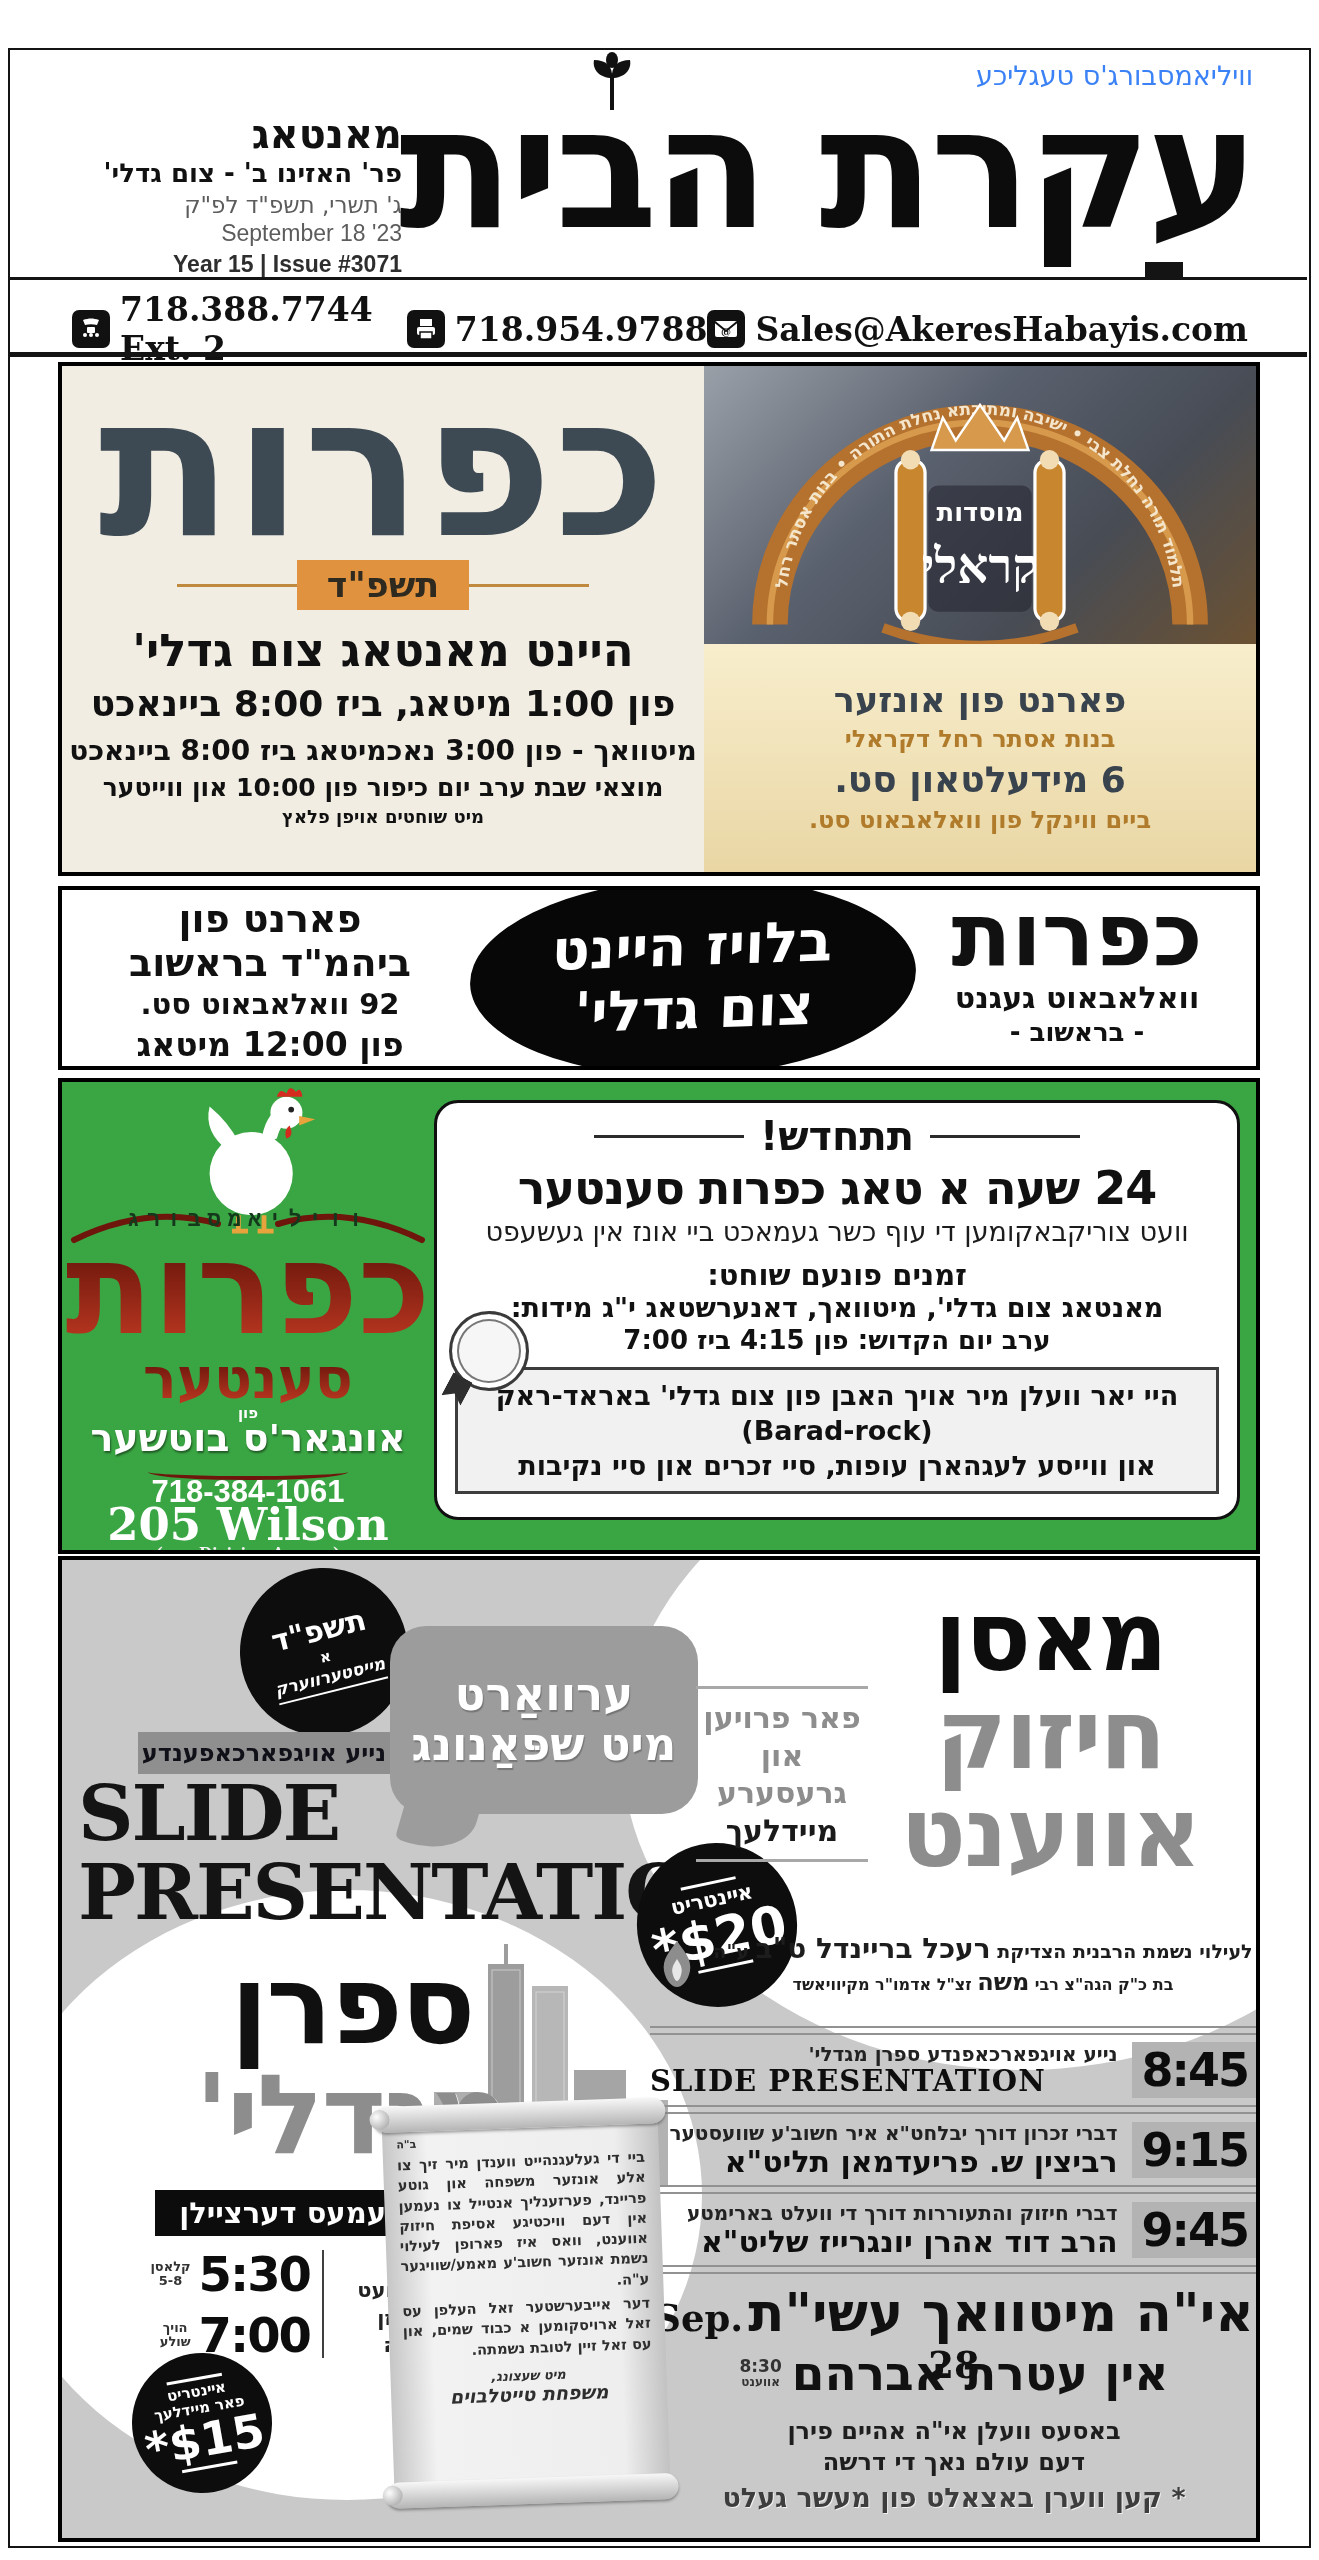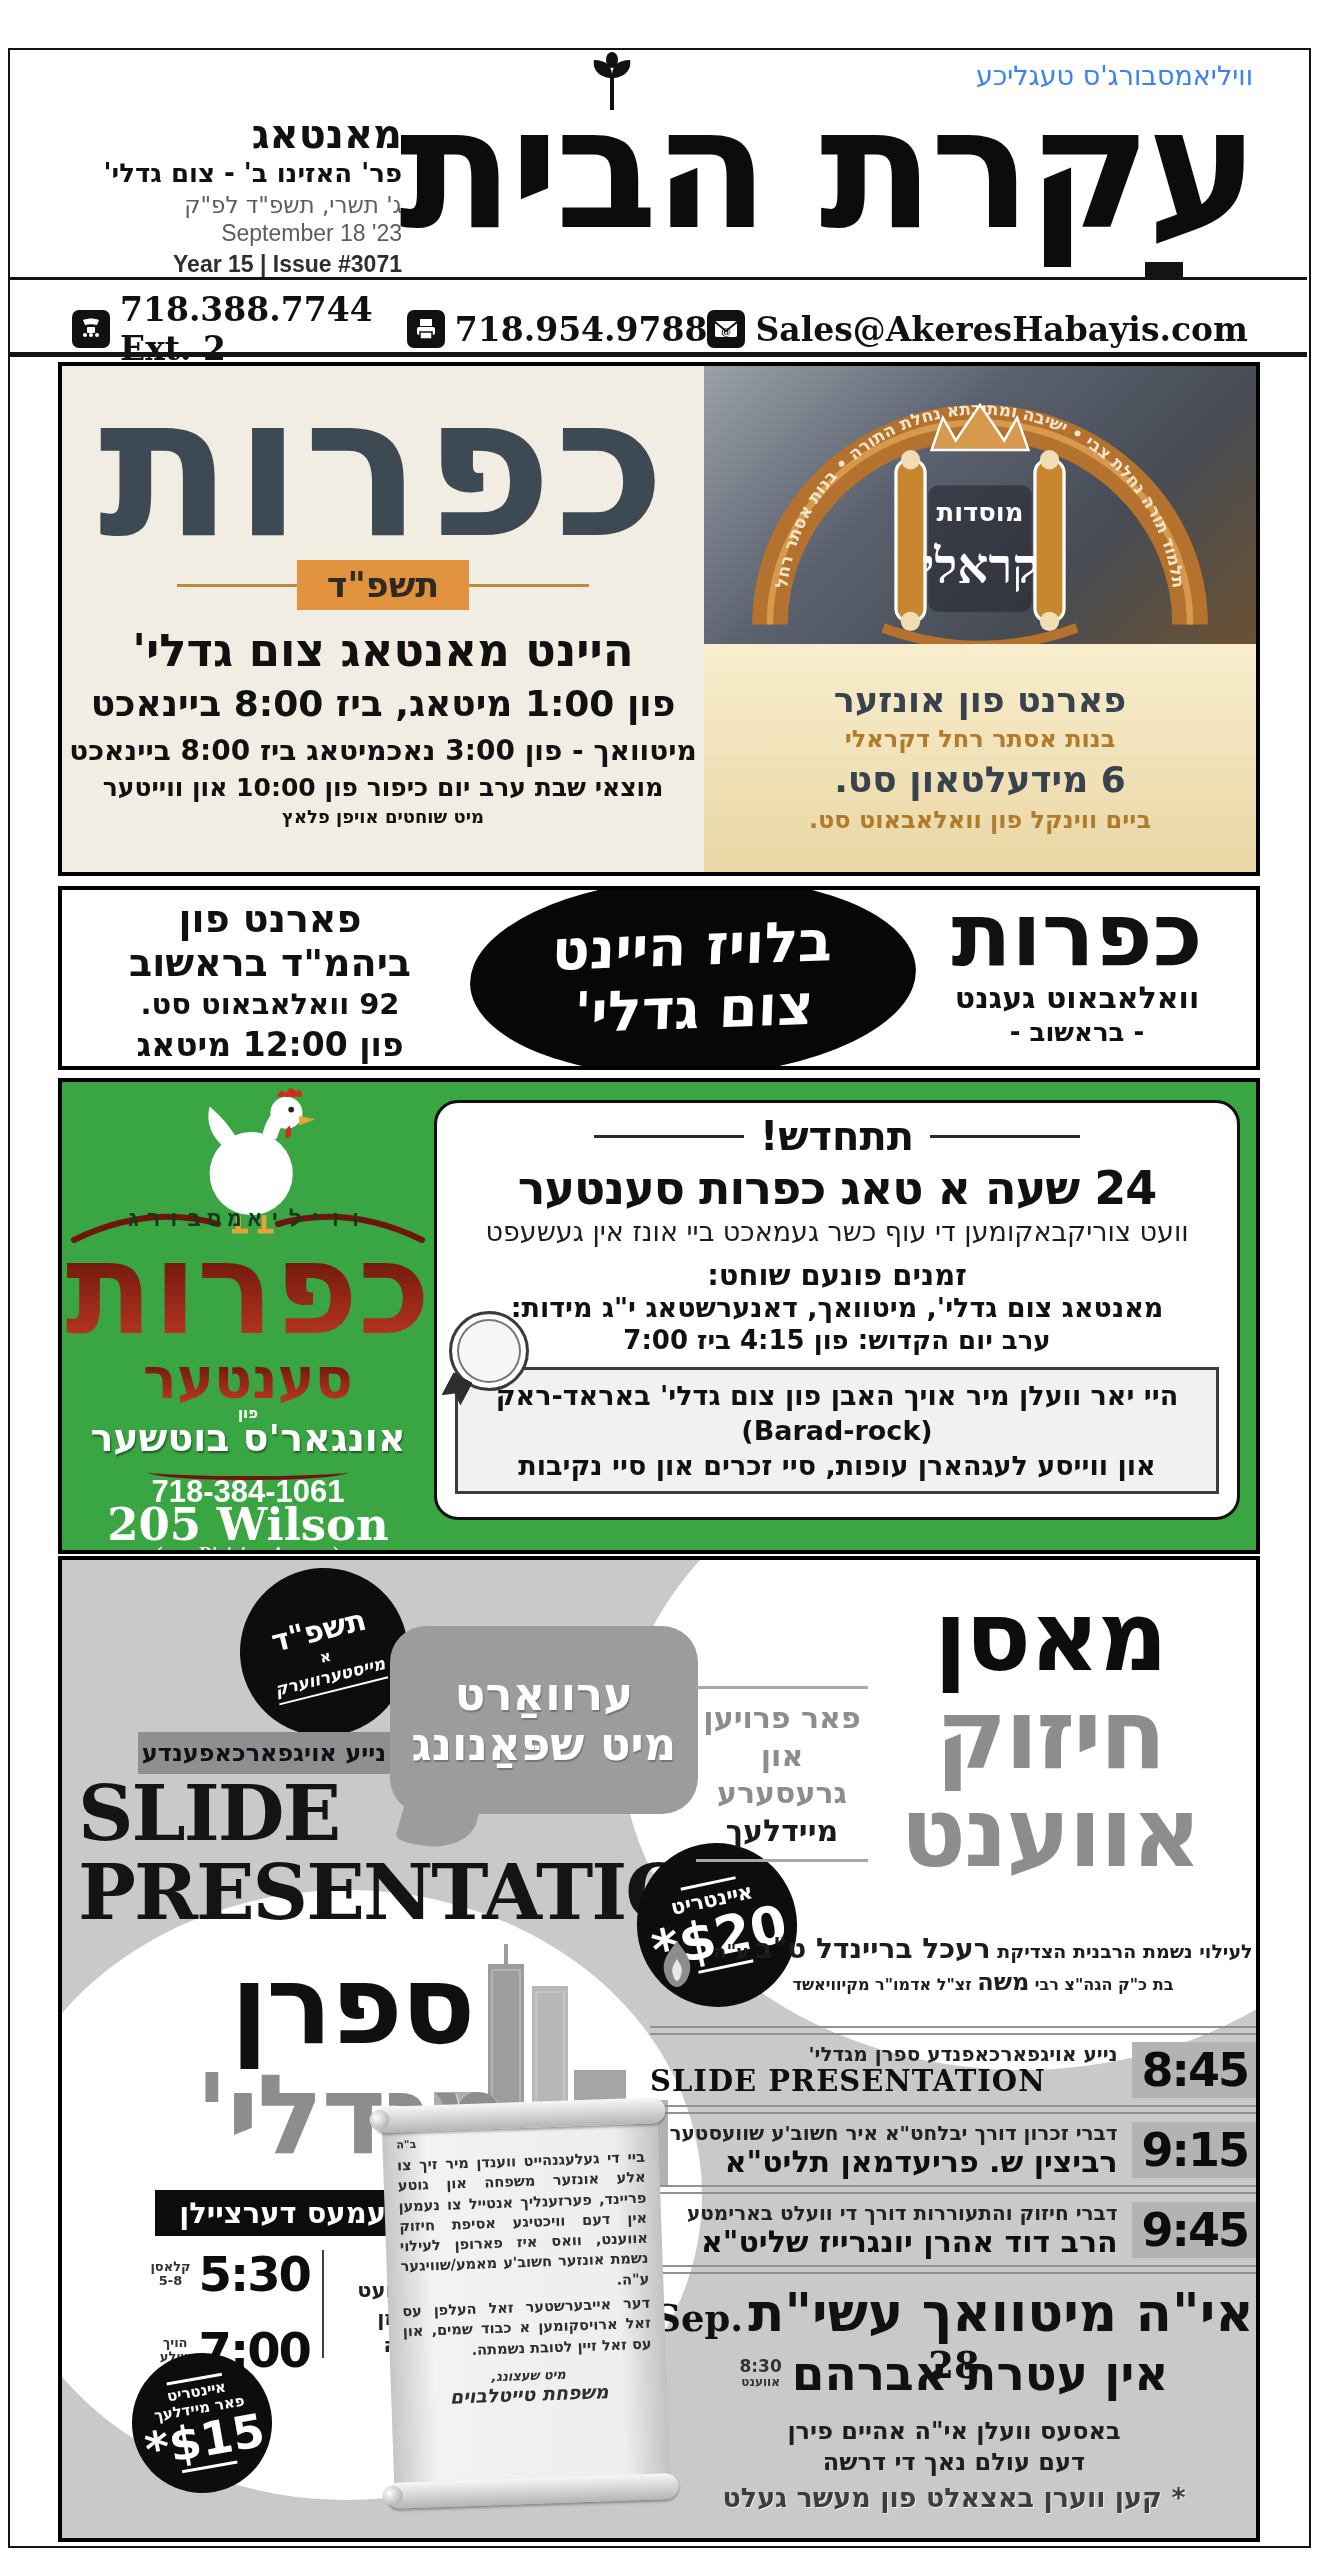--- a/index.html
+++ b/index.html
@@ -165,21 +165,21 @@
   .ev-foot{position:absolute;left:588px;top:922px;width:608px;text-align:center;direction:rtl;font-size:27px;
            font-weight:800;color:#3d3d3d;text-shadow:1px 1px 0 #efefef;}
   .sifrun{position:absolute;left:60px;top:392px;width:460px;text-align:center;direction:rtl;}
   .sif1{font-size:110px;font-weight:900;line-height:.98;letter-spacing:-2px;color:#101010;}
   .sif2{font-size:110px;font-weight:900;line-height:1;letter-spacing:-2px;color:#8d8d8d;text-shadow:1px 1px 0 #fff;}
   .tower-bar{position:absolute;left:93px;top:630px;width:338px;height:46px;background:#0c0c0c;color:#fff;
              font-size:29px;font-weight:900;display:flex;align-items:center;justify-content:center;direction:rtl;}
   .ev-info{position:absolute;left:52px;top:690px;width:372px;display:flex;direction:rtl;gap:12px;align-items:flex-start;}
   .school{width:150px;font-size:21px;font-weight:800;text-align:right;line-height:1.3;color:#222;}
   .vdiv{width:2px;height:108px;background:#3f3f3f;flex:none;}
-  .times{flex:1;display:flex;flex-direction:column;gap:28px;align-items:flex-end;direction:ltr;}
+  .times{flex:1;display:flex;flex-direction:column;gap:13px;align-items:flex-end;direction:ltr;}
   .trow{display:flex;align-items:center;gap:8px;}
   .tlab{font-size:13px;font-weight:800;color:#333;text-align:center;line-height:1.1;direction:rtl;}
   .tnum{font-size:48px;font-weight:900;color:#0d0d0d;letter-spacing:-2px;line-height:1;}
   .p15{position:absolute;left:70px;top:793px;width:140px;height:140px;background:#0d0d0d;border-radius:50%;
        transform:rotate(-10deg);color:#fff;display:flex;flex-direction:column;align-items:center;
        justify-content:center;}
   .p15-lab{font-size:15px;font-weight:800;direction:rtl;line-height:1.15;text-align:center;}
   .p15-amt{font-size:46px;font-weight:900;line-height:1;}
   .towers{position:absolute;left:352px;top:382px;width:262px;height:244px;}
   .scroll{position:absolute;left:318px;top:542px;width:292px;height:402px;transform:rotate(-2deg);}

